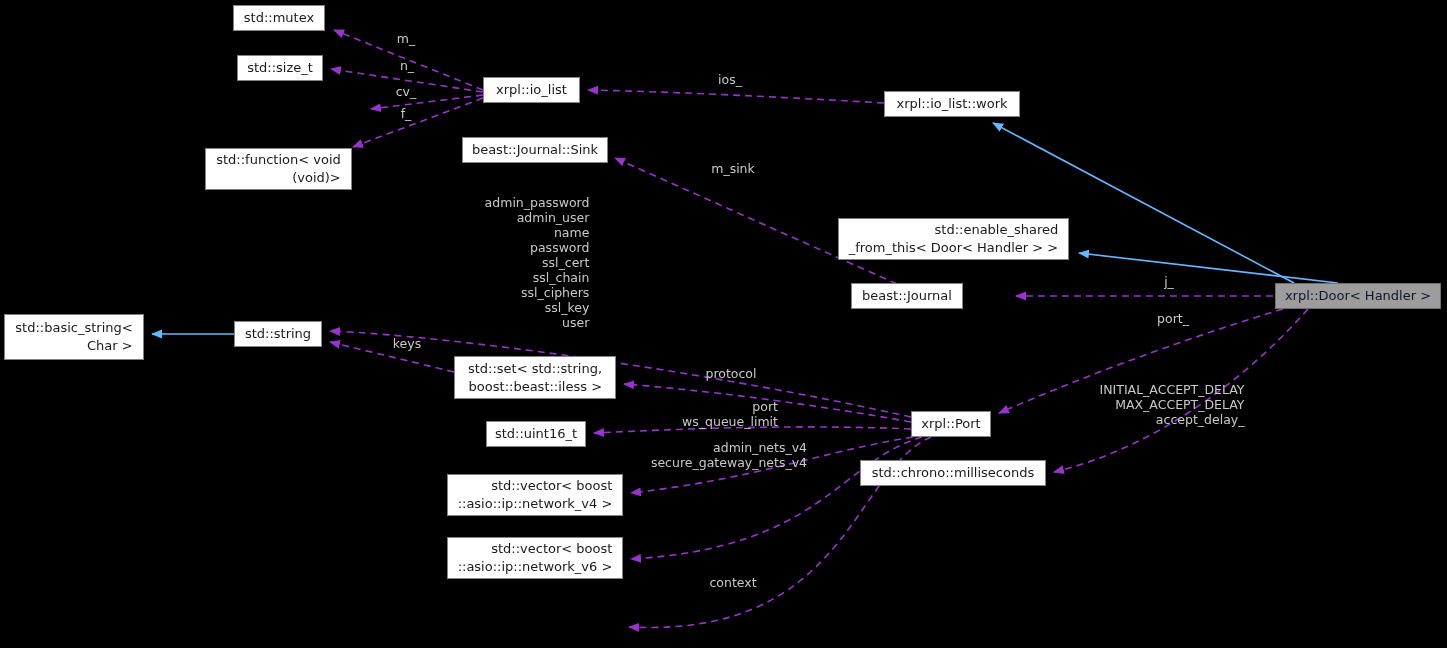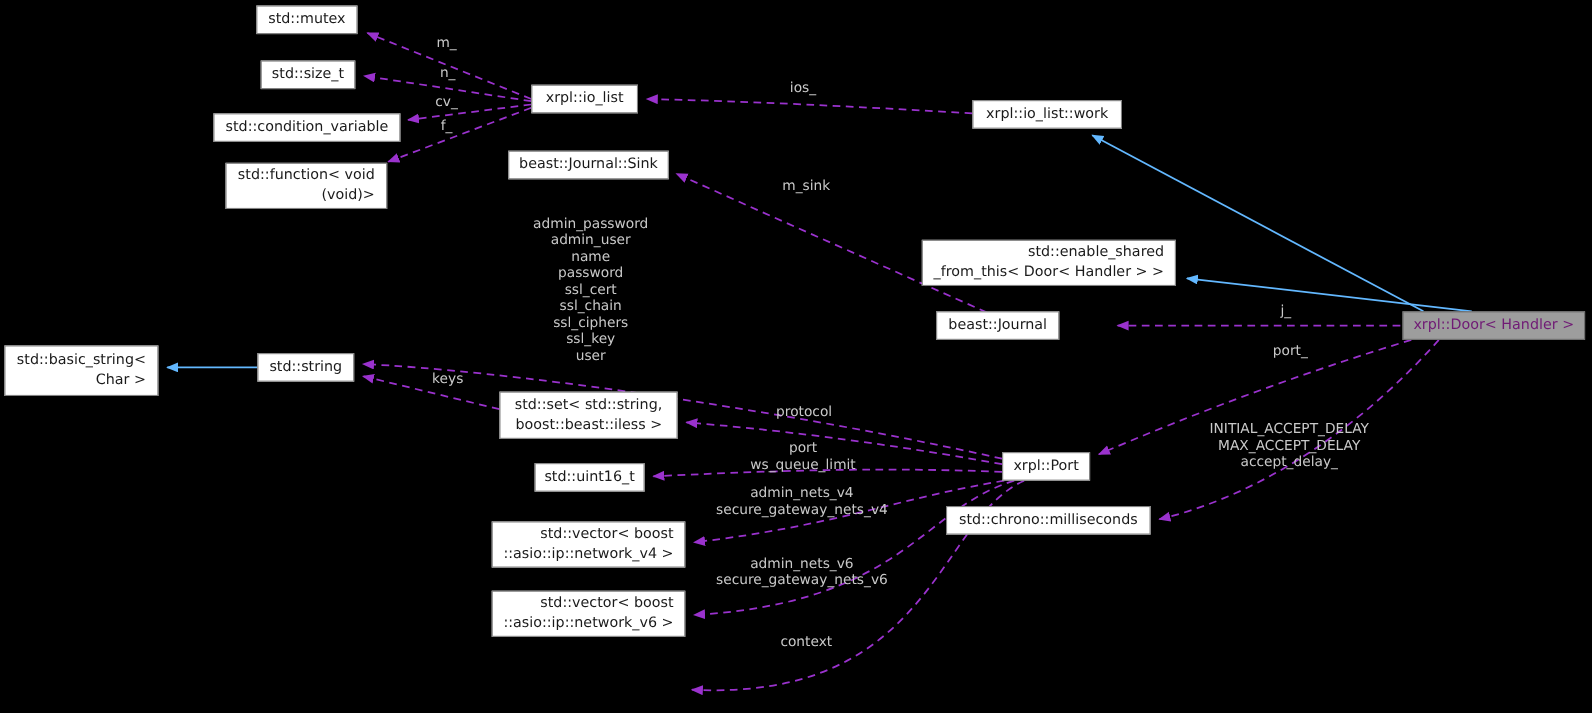--- a/index.html
+++ b/index.html
@@ -18,25 +18,25 @@
           stroke-dasharray:7 5; marker-end:url(#arrow-u);}
   .edge-i{stroke:var(--edge-inherit); stroke-width:1.6; fill:none;
           marker-end:url(#arrow-i);}
   .node{
     position:absolute; z-index:3; box-sizing:border-box;
     background:var(--node-bg); border:1.6px solid var(--node-border);
     color:var(--node-text); font-size:13px; line-height:18px;
     display:flex; align-items:center; justify-content:center;
     text-align:right; white-space:pre-line; cursor:pointer;
   }
-  .node.hl{background:var(--highlight-bg); border-color:var(--highlight-border); color:#701a75;}
+  .node.hl{background:var(--highlight-bg); border-color:var(--highlight-border); color:#0f172a;}
   .elabel{
     position:absolute; z-index:2; transform:translateX(-50%);
     color:var(--label-text); font-size:12.5px; line-height:15px;
-    text-align:center; white-space:pre-line;
+    text-align:right; white-space:pre-line;
   }
 </style>
 </head>
 <body>
 
 <div id="canvas">
 
   <svg id="edges" width="1447" height="648" viewBox="0 0 1447 648">
     <defs>
       <marker id="arrow-u" markerWidth="12" markerHeight="10" refX="10" refY="4.5" orient="auto" markerUnits="userSpaceOnUse">
@@ -64,21 +64,20 @@
     <path class="edge-u" d="M1283,309 C1180,340 1080,378 999,413"></path>
     <path class="edge-u" d="M1308,309 C1245,380 1155,448 1054,472"></path>
 
     <path class="edge-i" d="M1294,283 L993,123"></path>
     <path class="edge-i" d="M1338,283 L1079,253"></path>
     <path class="edge-i" d="M234,334 L152,334"></path>
   </svg>
 
   <div class="node" style="left:233px;top:5px;width:92px;height:26px">std::mutex</div>
   <div class="node" style="left:237px;top:55px;width:86px;height:26px">std::size_t</div>
-  <div class="node" style="left:194px;top:103px;width:170px;height:26px">std::condition_variable</div>
   <div class="node" style="left:205px;top:148px;width:147px;height:42px">std::function&lt; void
 (void)&gt;</div>
   <div class="node" style="left:483px;top:77px;width:97px;height:26px">xrpl::io_list</div>
   <div class="node" style="left:462px;top:137px;width:146px;height:26px">beast::Journal::Sink</div>
   <div class="node" style="left:884px;top:91px;width:136px;height:26px">xrpl::io_list::work</div>
   <div class="node" style="left:838px;top:218px;width:231px;height:42px">std::enable_shared
 _from_this&lt; Door&lt; Handler &gt; &gt;</div>
   <div class="node" style="left:851px;top:283px;width:112px;height:26px">beast::Journal</div>
   <div class="node hl" style="left:1275px;top:283px;width:166px;height:26px">xrpl::Door&lt; Handler &gt;</div>
   <div class="node" style="left:4px;top:314px;width:140px;height:46px">std::basic_string&lt;
@@ -108,22 +107,20 @@
 ssl_chain
 ssl_ciphers
 ssl_key
 user</div>
   <div class="elabel" style="left:407px;top:336px">keys</div>
   <div class="elabel" style="left:731px;top:366px">protocol</div>
   <div class="elabel" style="left:730px;top:399px">port
 ws_queue_limit</div>
   <div class="elabel" style="left:729px;top:440px">admin_nets_v4
 secure_gateway_nets_v4</div>
-  <div class="elabel" style="left:729px;top:504px">admin_nets_v6
-secure_gateway_nets_v6</div>
   <div class="elabel" style="left:733px;top:575px">context</div>
   <div class="elabel" style="left:1169px;top:274px">j_</div>
   <div class="elabel" style="left:1173px;top:311px">port_</div>
   <div class="elabel" style="left:1172px;top:382px">INITIAL_ACCEPT_DELAY
 MAX_ACCEPT_DELAY
 accept_delay_</div>
 
 </div>
 
 </body></html>

